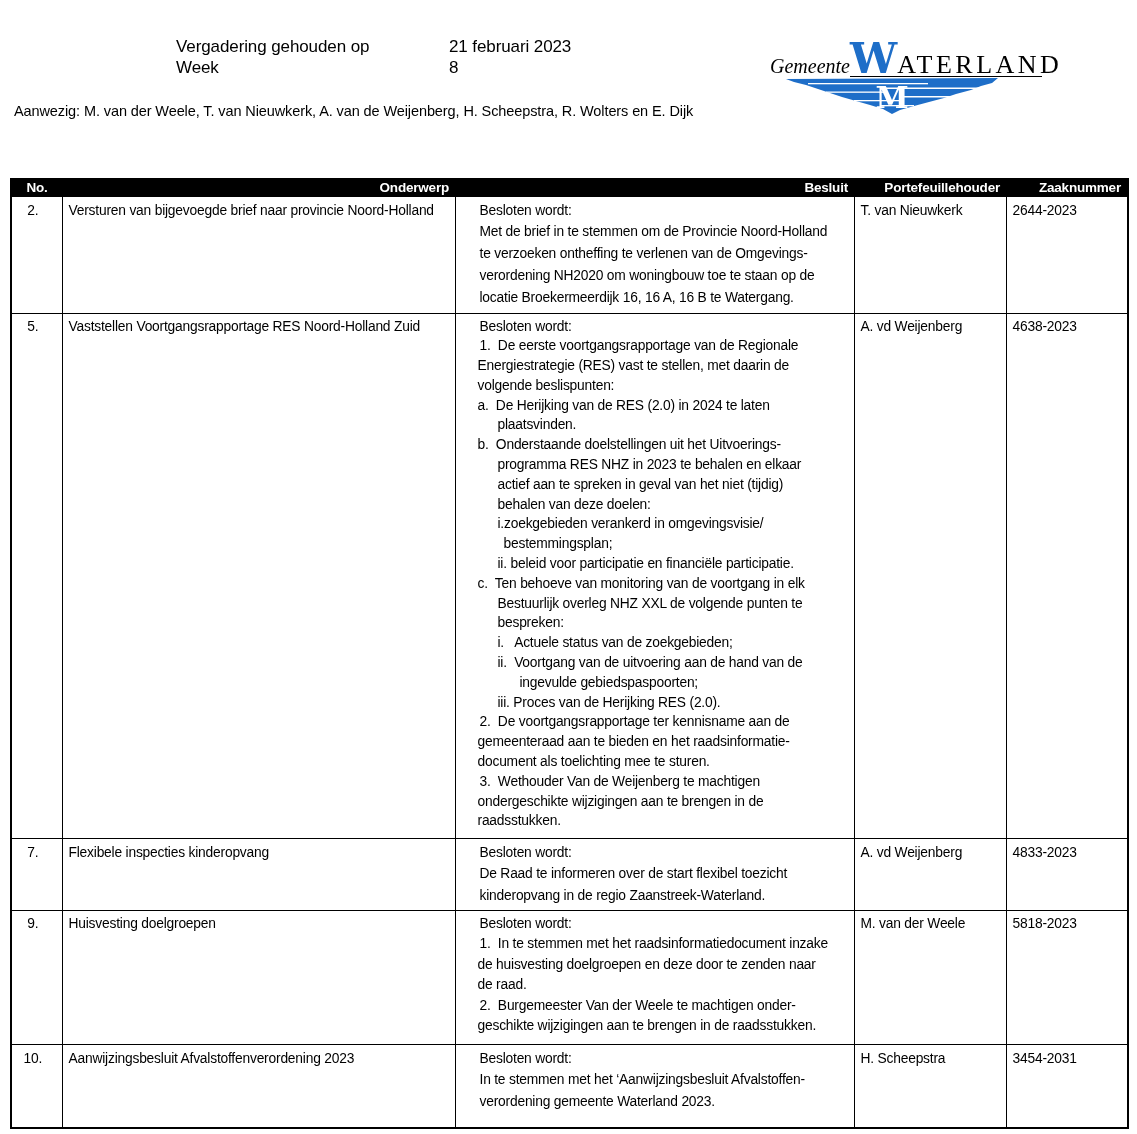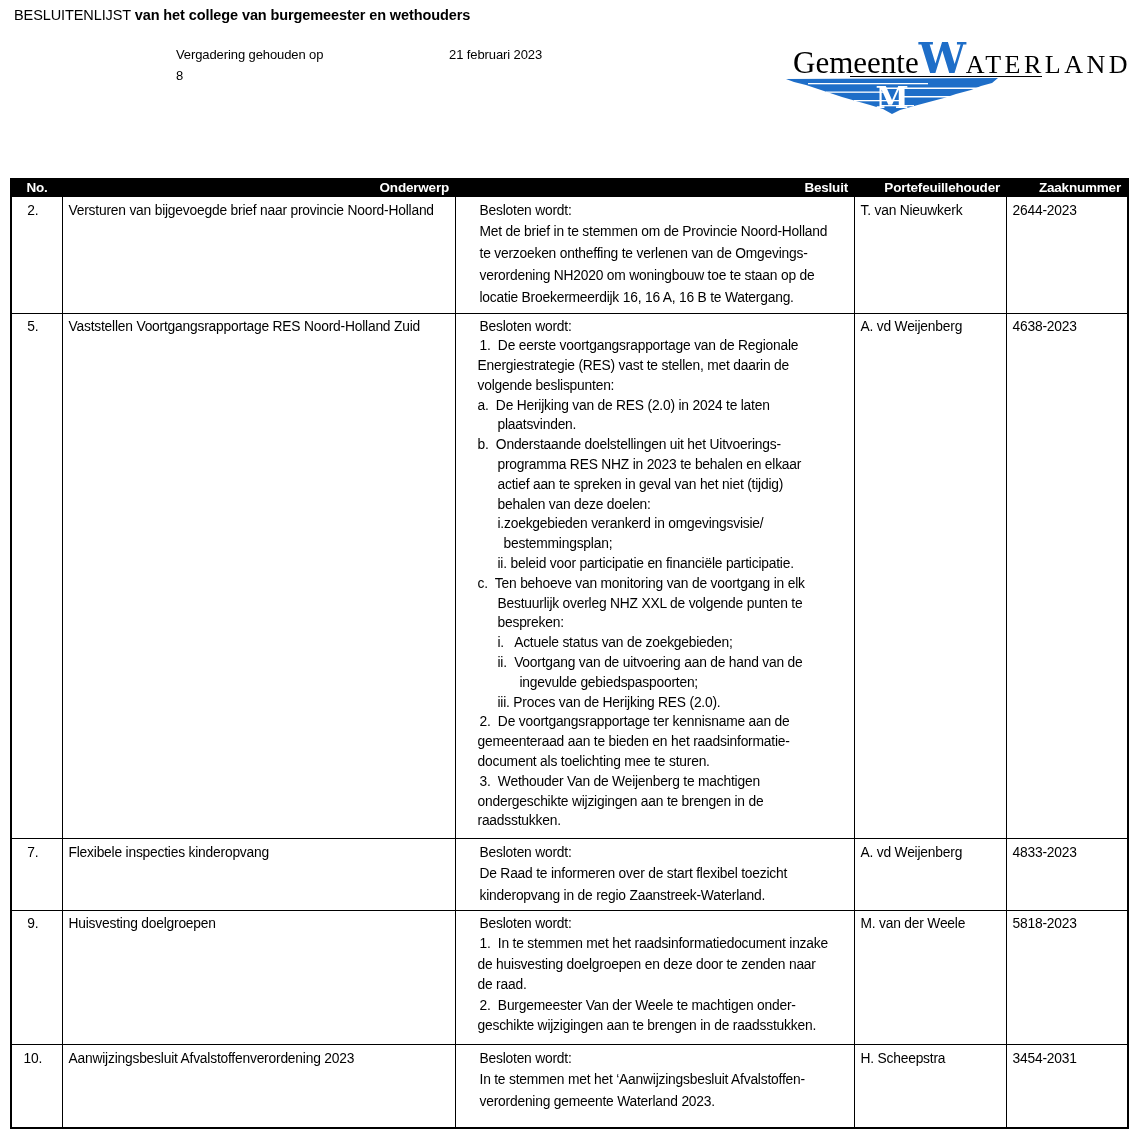--- a/index.html
+++ b/index.html
@@ -11,36 +11,36 @@
     color:#000;
     overflow:hidden;
   }
   
   .doc-title{
     position:absolute;left:14px;top:7px;
     font-size:14.5px;letter-spacing:-0.1px;
   }
   .doc-title .bold{font-weight:bold;}
   .meta{
-    position:absolute;left:176px;top:44px;
-    font-size:13px;line-height:21px;letter-spacing:-0.1px;
+    position:absolute;left:176px;top:36px;
+    font-size:17px;line-height:21px;letter-spacing:-0.1px;
   }
   .meta-row{display:flex;}
   .meta-label{width:273px;}
   .attendees{
     position:absolute;left:14px;top:103px;
     font-size:14.5px;letter-spacing:-0.1px;
   }
   
   .logo{position:absolute;left:770px;top:34px;width:272px;height:84px;}
   .logo-text{
     position:absolute;left:0;top:0;white-space:nowrap;
     font-family:"Liberation Serif", serif;
   }
-  .logo-gemeente{font-size:31px;margin-left:23px;}
+  .logo-gemeente{font-style:italic;font-size:20px;}
   .logo-w{font-size:42px;font-weight:bold;font-family:"DejaVu Serif", serif;}
   .logo-aterland{font-size:26px;letter-spacing:3.5px;font-variant:small-caps;font-weight:500;}
   .logo-rule{position:absolute;left:80px;right:0;top:42px;border-top:1.5px solid #000;}
   .logo-water{position:absolute;left:16px;top:43px;}
   
   table.besluiten{
     position:absolute;left:10px;top:178px;
     width:1118px;table-layout:fixed;
     border-collapse:collapse;
     border:2px solid #000;
@@ -71,35 +71,33 @@
   tbody tr:nth-child(3){height:72px;}
   tbody tr:nth-child(4){height:134px;}
   tbody tr:nth-child(4) td{line-height:20.5px;}
   tbody tr:nth-child(5){height:84px;}
 </style>
 </head>
 <body>
 
 <div class="page">
 
-  <div class="doc-title">
-    <span>BESLUITENLIJST</span>
-    <span class="bold">van het college van burgemeester en wethouders</span>
-  </div>
 
   <div class="meta">
     <div class="meta-row">
       <span class="meta-label">Vergadering gehouden op</span>
       <span class="meta-value">21 februari 2023</span>
     </div>
     <div class="meta-row">
+      <span class="meta-label">Week</span>
       <span class="meta-value">8</span>
     </div>
   </div>
 
+  <div class="attendees">Aanwezig: M. van der Weele, T. van Nieuwkerk, A. van de Weijenberg, H. Scheepstra, R. Wolters en E. Dijk</div>
 
   <div class="logo">
     <div class="logo-text">
       <span class="logo-gemeente">Gemeente</span><span class="logo-w" style="color: rgb(30, 110, 200);">W</span><span class="logo-aterland">ATERLAND</span>
     </div>
     <div class="logo-rule"></div>
     <svg class="logo-water" width="212" height="38" viewBox="0 0 212 38">
       <polygon fill="#1E6EC8" points="0,2 212,1 206,6 195,9 185,13 170,17 158,21 143,25 128,29 114,33 106,37 97,32 84,28 70,24 56,20 44,16 32,12 20,8 8,5"></polygon>
       <rect x="22" y="6" width="120" height="1.3" fill="#fff"></rect>
       <rect x="95" y="10.5" width="100" height="1.5" fill="#fff"></rect>

